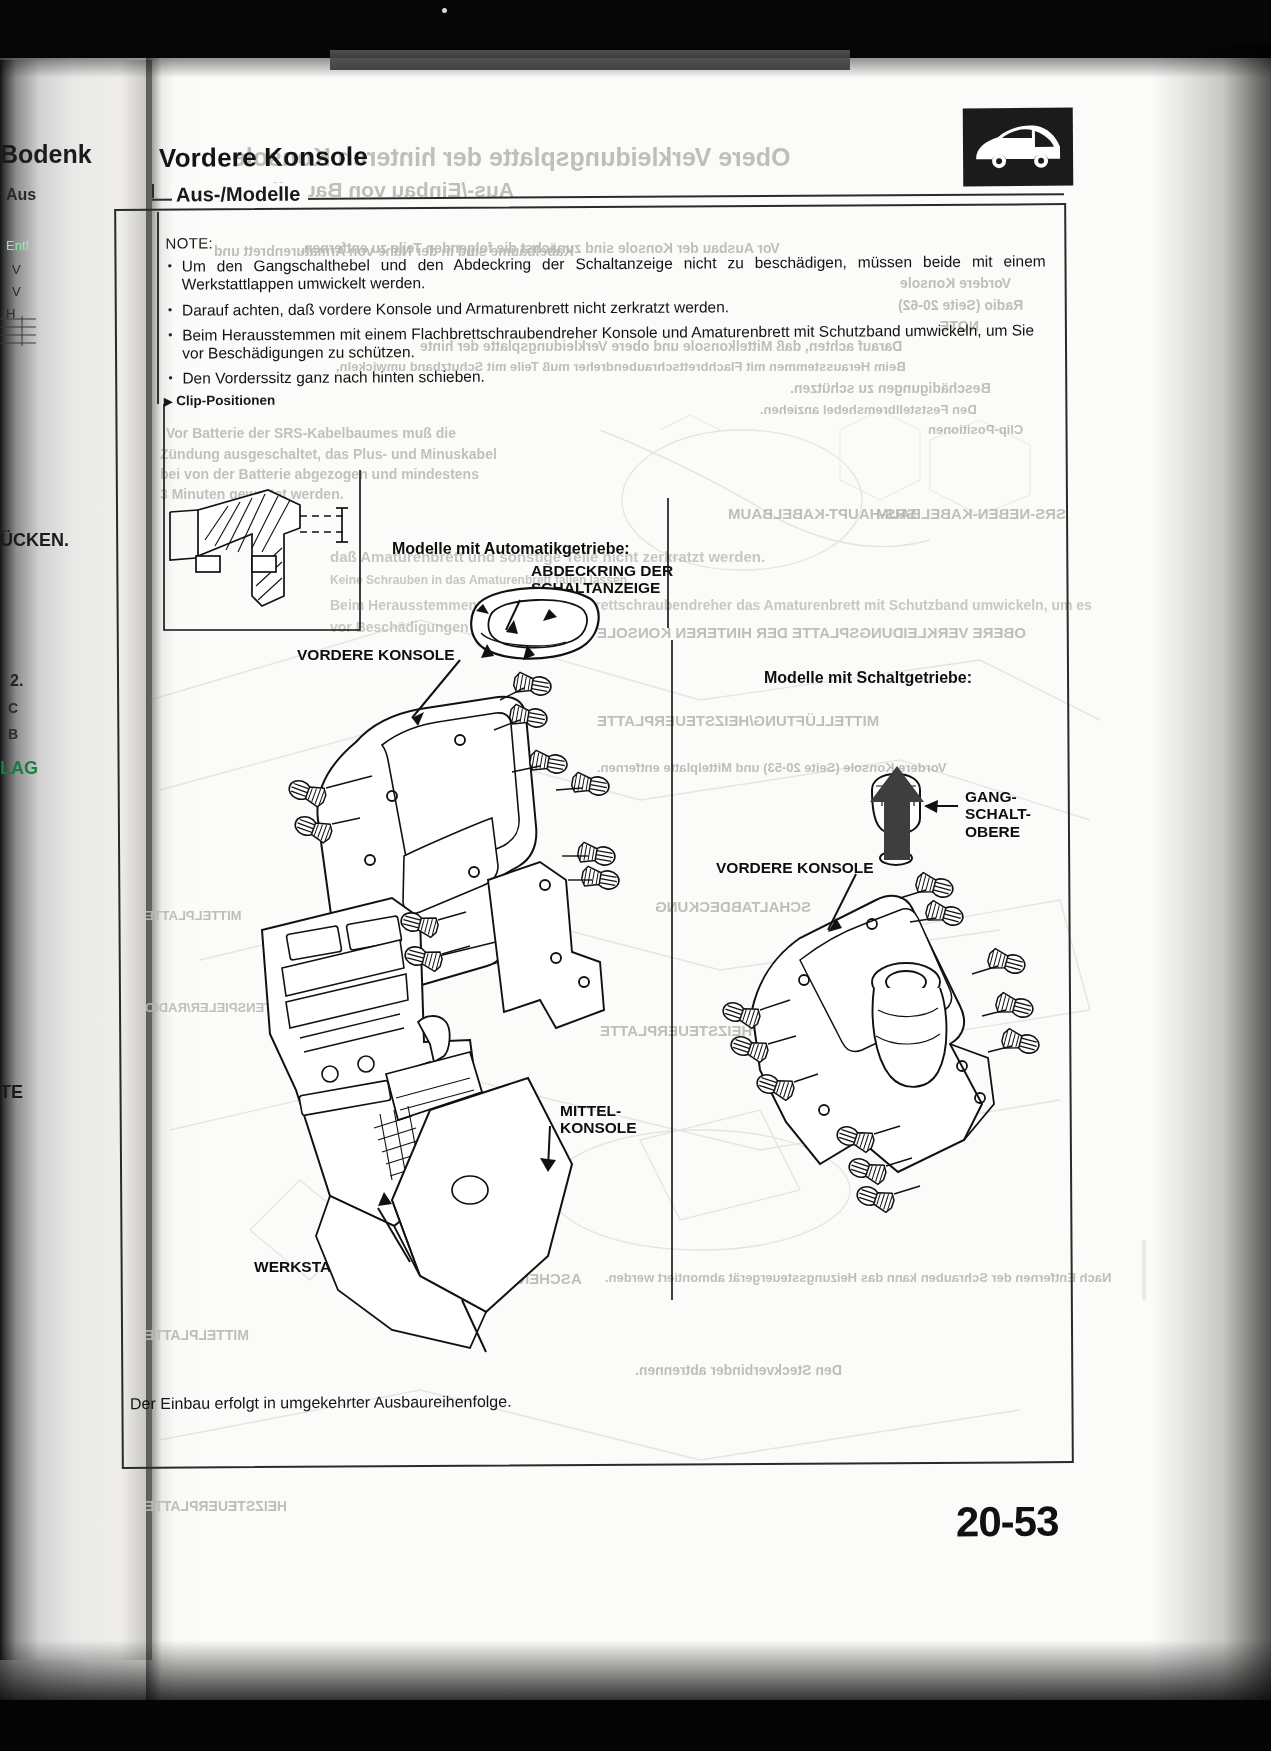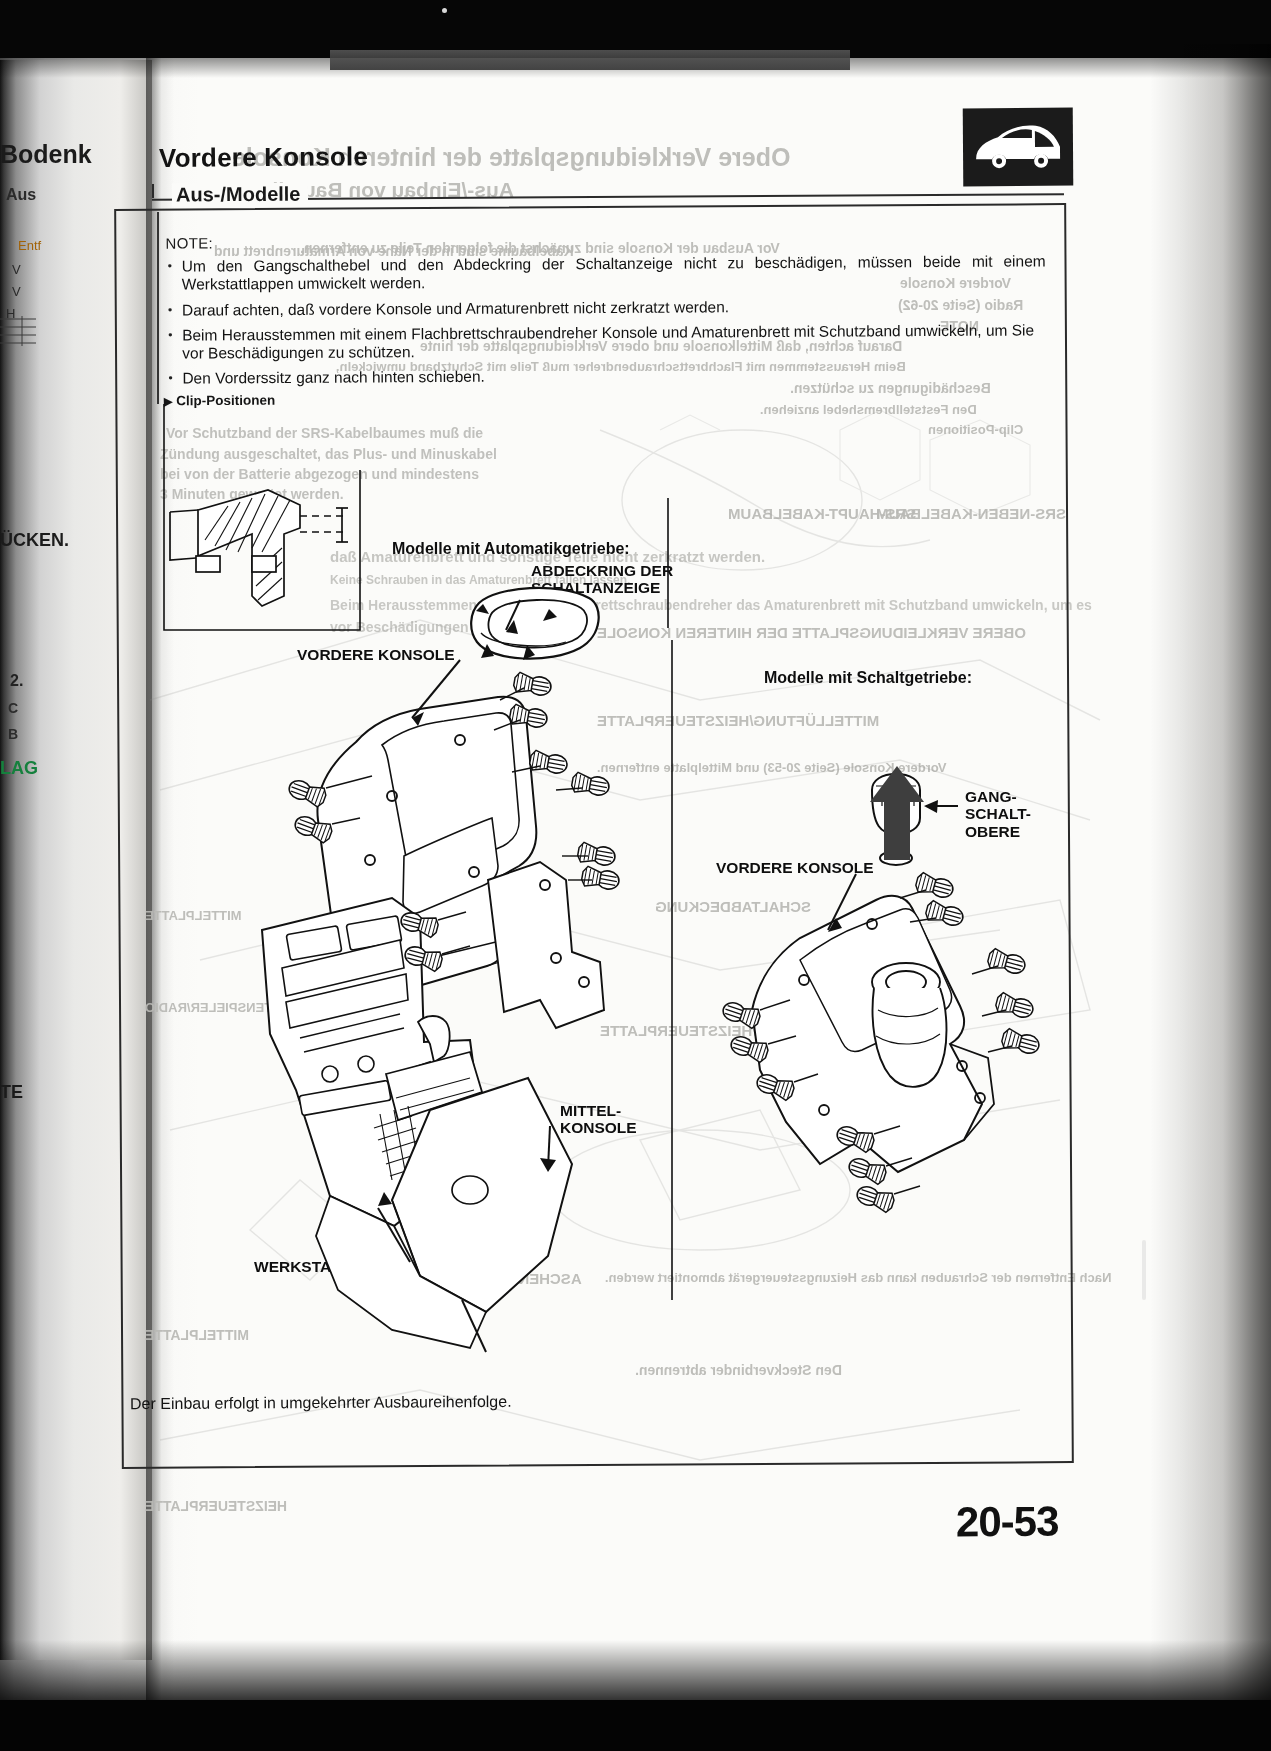--- a/index.html
+++ b/index.html
@@ -168,21 +168,21 @@
   <div class="ghost" style="left:214px;top:243px;font-size:14px;">Kabelbäume sind in der Nähe von Armaturenbrett und</div>
   <div class="ghost" style="left:900px;top:275px;font-size:14px;">Vordere Konsole</div>
   <div class="ghost" style="left:898px;top:297px;font-size:14px;">Radio (Seite 20-62)</div>
   <div class="ghost" style="left:940px;top:318px;font-size:14px;">NOTE</div>
   <div class="ghost" style="left:420px;top:338px;font-size:14px;">Darauf achten, daß Mittelkonsole und obere Verkleidungsplatte der hinte</div>
   <div class="ghost" style="left:336px;top:359px;font-size:13px;">Beim Herausstemmen mit Flachbrettschraubendreher muß Teile mit Schutzband umwickeln,</div>
   <div class="ghost" style="left:790px;top:380px;font-size:14px;">Beschädigungen zu schützen.</div>
   <div class="ghost" style="left:760px;top:402px;font-size:13px;">Den Feststellbremshebel anziehen.</div>
   <div class="ghost" style="left:928px;top:422px;font-size:13px;">Clip-Positionen</div>
 
-  <div class="ghost norm" style="left:166px;top:425px;font-size:14px;color:#bcbcb8;">Vor Schutzband der SRS-Kabelbaumes muß die</div>
+  <div class="ghost norm" style="left:166px;top:425px;font-size:14px;color:#bcbcb8;">Vor Batterie der SRS-Kabelbaumes muß die</div>
   <div class="ghost norm" style="left:160px;top:446px;font-size:14px;color:#bcbcb8;">Zündung ausgeschaltet, das Plus- und Minuskabel</div>
   <div class="ghost norm" style="left:160px;top:466px;font-size:14px;color:#bcbcb8;">bei von der Batterie abgezogen und mindestens</div>
   <div class="ghost norm" style="left:160px;top:486px;font-size:14px;color:#bcbcb8;">3 Minuten gewartet werden.</div>
 
   <div class="ghost norm" style="left:330px;top:548px;font-size:15px;color:#c2c2be;">daß Amaturenbrett und sonstige Teile nicht zerkratzt werden.</div>
   <div class="ghost norm" style="left:330px;top:573px;font-size:12px;color:#c2c2be;">Keine Schrauben in das Amaturenbrett fallen lassen.</div>
   <div class="ghost norm" style="left:330px;top:597px;font-size:14px;color:#c4c4c0;">Beim Herausstemmen mit einem Flachbrettschraubendreher das Amaturenbrett mit Schutzband umwickeln, um es</div>
   <div class="ghost norm" style="left:330px;top:619px;font-size:14px;color:#c4c4c0;">vor Beschädigungen zu schützen.</div>
 
   <div class="ghost" style="left:728px;top:505px;font-size:15px;">SRS-HAUPT-KABELBAUM</div>
@@ -216,21 +216,21 @@
     </g>
     <g fill="none" stroke="#a0a09d" stroke-width="1.1">
       <path d="M840 430 L880 410 L920 430 L920 480 L880 500 L840 480 Z"></path>
       <path d="M930 440 L980 420 L1030 445 L1030 495 L980 515 L930 490 Z"></path>
       <path d="M660 430 L690 415 L720 430"></path>
     </g>
   </svg>
 
   <div class="lp" style="left:0px;top:140px;font-size:25px;color:#1b1b1b;">Bodenk</div>
   <div class="lp" style="left:6px;top:186px;font-size:16px;color:#2a2a2a;">Aus</div>
-  <div class="lp" style="left:18px;top:238px;font-size:13px;font-weight:normal;color:#a16207;">Entf</div>
+  <div class="lp" style="left:6px;top:238px;font-size:13px;font-weight:normal;color:#86efac;">Entf</div>
   <div class="lp" style="left:12px;top:262px;font-size:13px;font-weight:normal;color:#2a2a2a;">V</div>
   <div class="lp" style="left:12px;top:284px;font-size:13px;font-weight:normal;color:#2a2a2a;">V</div>
   <div class="lp" style="left:6px;top:306px;font-size:13px;font-weight:normal;color:#2a2a2a;">H</div>
   <div class="lp" style="left:0px;top:530px;font-size:18px;color:#1b1b1b;">ÜCKEN.</div>
   <div class="lp" style="left:10px;top:672px;font-size:16px;color:#222;">2.</div>
   <div class="lp" style="left:8px;top:700px;font-size:14px;color:#2c2c2c;">C</div>
   <div class="lp" style="left:8px;top:726px;font-size:14px;color:#2c2c2c;">B</div>
   <div class="lp" style="left:0px;top:758px;font-size:18px;color:#15803d;">LAG</div>
   <div class="lp" style="left:0px;top:1082px;font-size:18px;color:#1b1b1b;">TE</div>
   <svg style="position:absolute;left:0;top:316px;" width="40" height="34">

